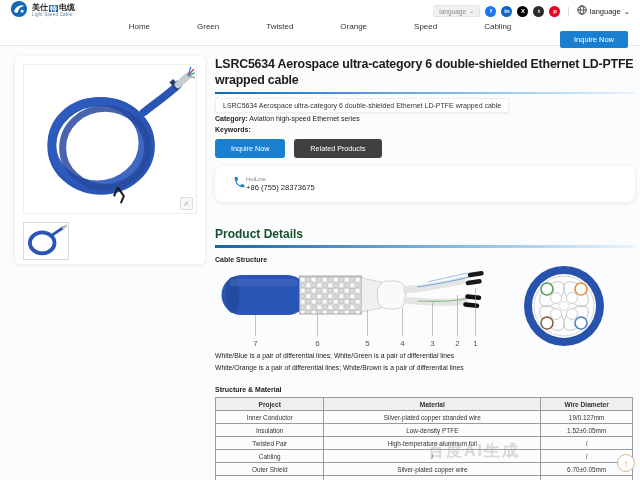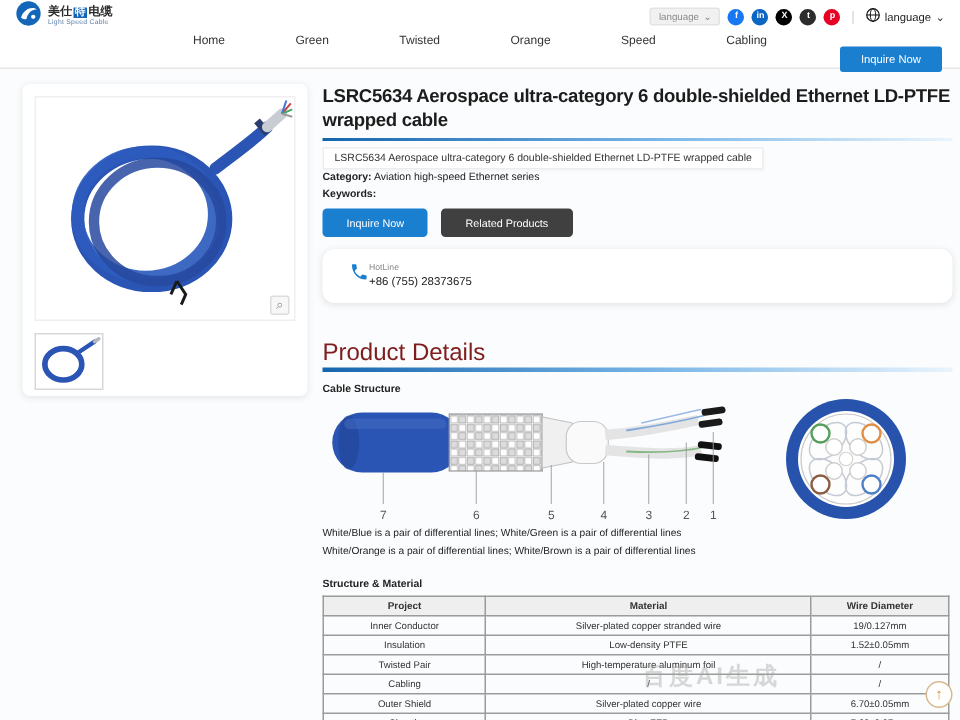--- a/index.html
+++ b/index.html
@@ -41,21 +41,21 @@
   .meta b { font-weight:bold; }
   .btn-row { position:absolute; top:139px; display:flex; gap:9px; }
   .btn { font-size:7.2px; color:#fff; border:none; border-radius:3px; padding:5px 16px; cursor:pointer; }
   .btn-blue { background:#1b7fd0; }
   .btn-dark { background:#404040; }
   .contact-card { position:absolute; top:166px; width:420px; height:36px; background:#fff; border-radius:8px; box-shadow:0 1px 5px rgba(0,0,0,.10); display:flex; align-items:center; padding:0 18px; }
   .c-group { display:flex; align-items:center; gap:0; width:195px; }
   .c-label { font-size:5.8px; color:#8a8a8a; }
   .c-val { font-size:7.6px; color:#1c1c1c; margin-top:1px; }
 
-  .pd-head { position:absolute; top:227px; font-size:16px; font-weight:normal; color:#7f1d1d; }
+  .pd-head { position:absolute; top:227px; font-size:12px; font-weight:bold; color:#14532d; }
   .pd-rule { position:absolute; top:245px; width:420px; height:2.5px; background:linear-gradient(90deg,#1565ae,#7db8e8 55%,#eaf4fc); }
   .sec-label { position:absolute; font-size:7px; font-weight:bold; color:#222; }
 
   .cable-svg { position:absolute; left:0; top:266px; }
   .cross-svg { position:absolute; left:306px; top:263px; }
 
   .desc { position:absolute; font-size:6.8px; color:#222; }
 
   .tbl { position:absolute; top:397px; width:418px; border-collapse:collapse; }
   .tbl th, .tbl td { border:1px solid #9b9b9b; text-align:center; padding:2.5px 4px; font-size:6.4px; color:#333; }

